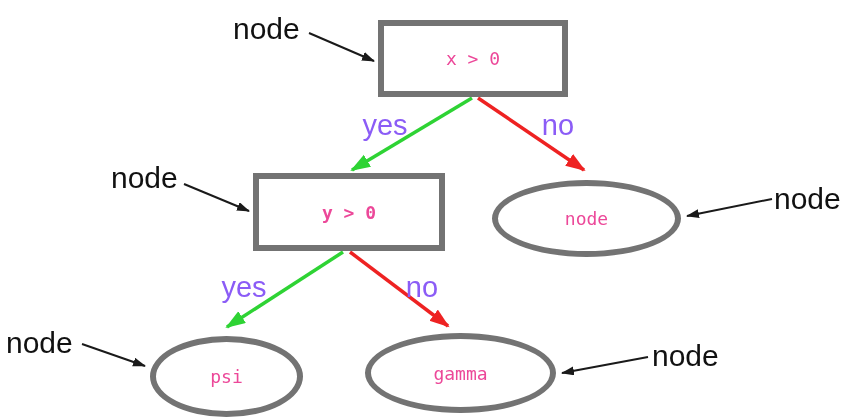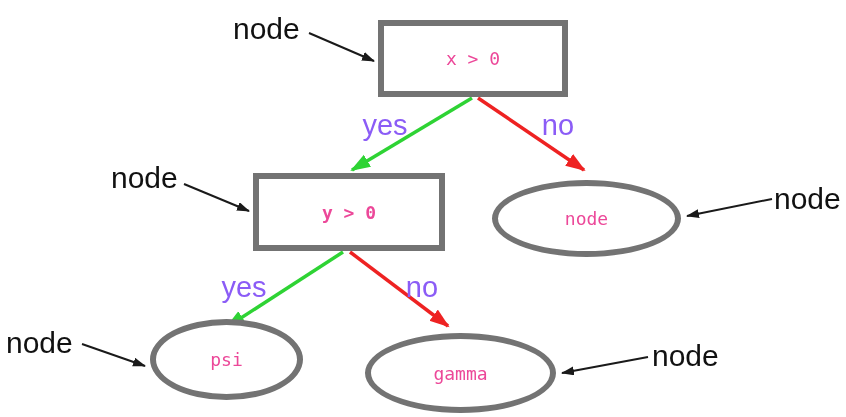--- a/index.html
+++ b/index.html
@@ -89,21 +89,21 @@
   </div>
 
   <div class="node-shape node-rect" style="left:253px; top:173px; width:192px; height:78px;font-weight:bold;">
     <span>y &gt; 0</span>
   </div>
 
   <div class="node-shape node-ellipse" style="left:492px; top:180px; width:189px; height:77px;">
     <span>node</span>
   </div>
 
-  <div class="node-shape node-ellipse" style="left:150px; top:319px; width:153px; height:81px;">
+  <div class="node-shape node-ellipse" style="left:150px; top:336px; width:153px; height:81px;">
     <span>psi</span>
   </div>
 
   <div class="node-shape node-ellipse" style="left:365px; top:333px; width:191px; height:80px;">
     <span>gamma</span>
   </div>
 
   <div class="edge-label" style="left:340px; top:111px;">yes</div>
   <div class="edge-label" style="left:513px; top:111px;">no</div>
   <div class="edge-label" style="left:199px; top:273px;">yes</div>

